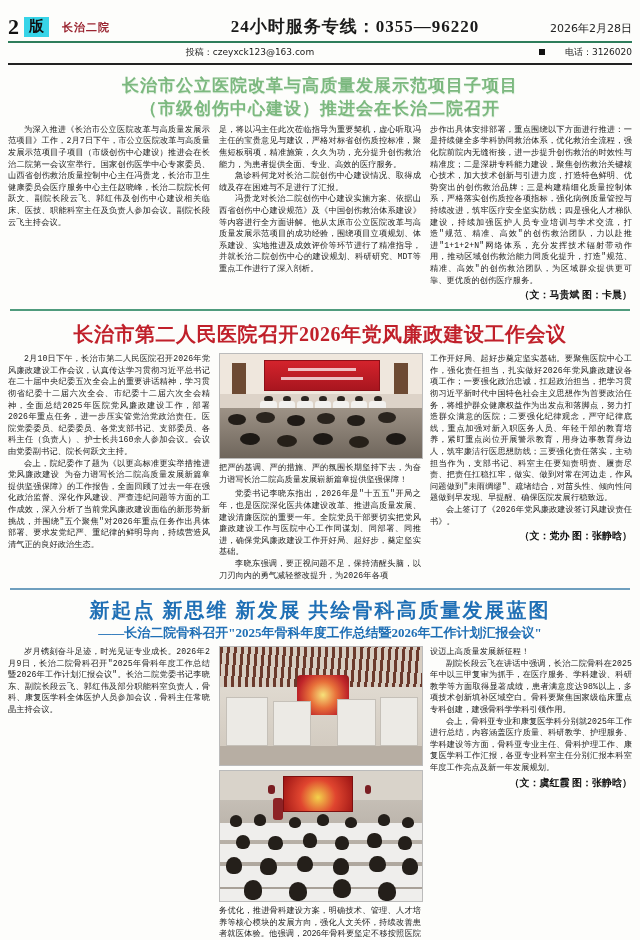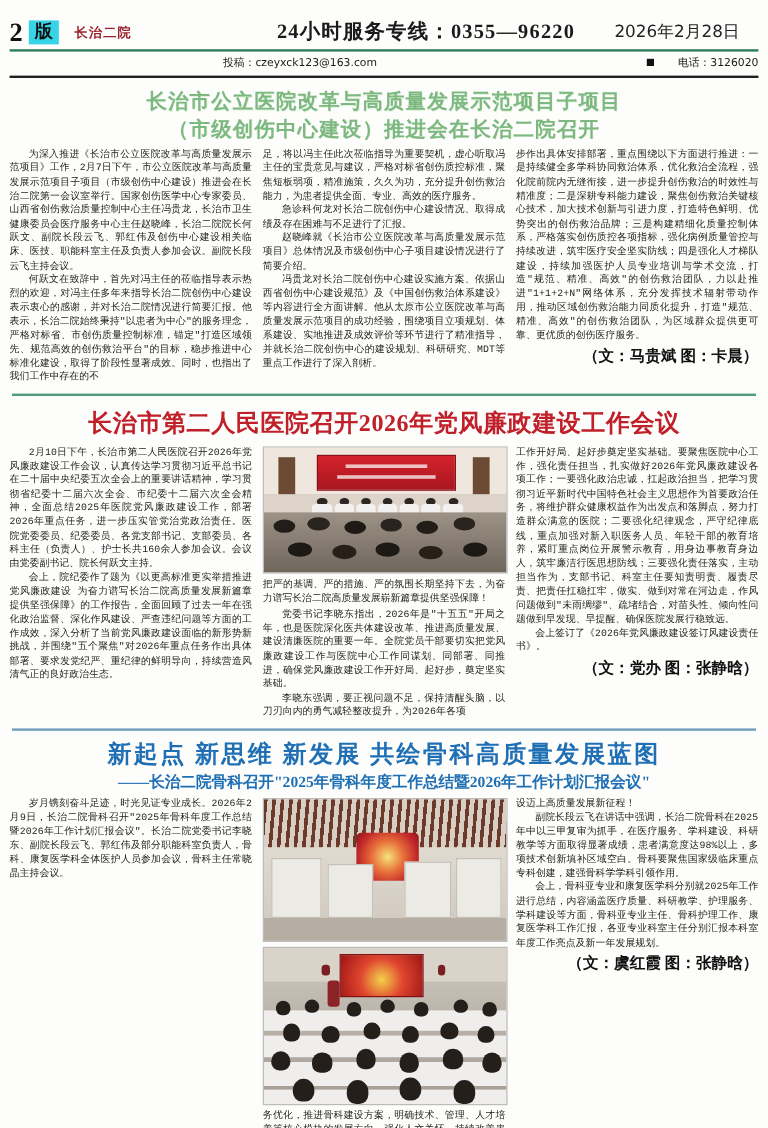--- a/index.html
+++ b/index.html
@@ -13,21 +13,21 @@
   .page{width:640px;height:940px;position:relative;box-sizing:border-box;padding:0 8px;}
 
   
   .masthead{display:flex;align-items:flex-end;height:34px;padding-top:4px;}
   .mh-left{display:flex;align-items:center;gap:5px;width:190px;}
   .mh-num{font-size:22px;font-weight:bold;color:#111;line-height:1;font-family:"Liberation Serif",serif;}
   .mh-ban{background:#37d4e8;color:#111;font-size:15px;font-weight:bold;padding:1px 5px 2px 5px;line-height:1.1;}
   .mh-paper{color:#9a2430;font-size:11px;font-weight:bold;margin-left:8px;letter-spacing:1px;}
   .mh-center{flex:1;text-align:center;}
   .mh-hotline{font-size:17px;font-weight:bold;color:#1a1a1a;font-family:"Liberation Serif",serif;letter-spacing:1px;}
-  .mh-right{width:120px;font-size:14px;color:#222;padding-bottom:2px;}
+  .mh-right{width:120px;text-align:right;font-size:11px;color:#222;padding-bottom:2px;}
 
   .rule-green{height:2px;background:#2e7d5b;margin-top:3px;}
 
   .subbar{display:flex;align-items:center;height:18px;font-size:9px;color:#1a1a1a;}
   .subbar .sb-left{width:200px;display:flex;align-items:center;gap:4px;}
   .subbar .sb-center{flex:1;text-align:center;}
   .subbar .sb-right{width:140px;text-align:right;display:flex;justify-content:flex-end;align-items:center;gap:20px;}
   .sq{display:inline-block;width:6px;height:6px;background:#111;}
   .rule-thick{height:2px;background:#222;margin-top:2px;}
 
@@ -60,21 +60,21 @@
   .col{flex:1;min-width:0;}
   .col p{
     margin:0 0 0 0;
     font-size:8.2px;line-height:11.6px;
     color:#1c1c1c;text-align:justify;
     font-family:Liberation Mono, monospace;
     text-indent:16px;
     letter-spacing:0.1px;
   }
   .col p.noind{text-indent:0;}
-  .byline{text-align:right;font-size:13px;font-weight:bold;color:#111;margin-top:2px;
+  .byline{text-align:right;font-size:10px;font-weight:bold;color:#111;margin-top:2px;
     font-family:"Liberation Serif",serif;}
 
   .sep{height:2px;background:#6f9fbe;margin:7px 2px 0 2px;}
   .sep-green{height:2px;background:#4f9b7d;margin:7px 2px 0 2px;}
 
   
   .photo{width:100%;position:relative;overflow:hidden;border:0.5px solid #bbb;}
   .photo-cap{font-size:8.2px;line-height:11.6px;color:#1c1c1c;text-align:justify;
     font-family:Liberation Sans, sans-serif;margin-top:3px;}
 
@@ -140,26 +140,24 @@
   <div class="rule-thick"></div>
 
   <div class="article">
     <div class="hl-green">
       <div>长治市公立医院改革与高质量发展示范项目子项目</div>
       <div>（市级创伤中心建设）推进会在长治二院召开</div>
     </div>
     <div class="cols">
       <div class="col">
         <p>为深入推进《长治市公立医院改革与高质量发展示范项目》工作，2月7日下午，市公立医院改革与高质量发展示范项目子项目（市级创伤中心建设）推进会在长治二院第一会议室举行。国家创伤医学中心专家委员、山西省创伤救治质量控制中心主任冯贵龙，长治市卫生健康委员会医疗服务中心主任赵晓峰，长治二院院长何跃文、副院长段云飞、郭红伟及创伤中心建设相关临床、医技、职能科室主任及负责人参加会议。副院长段云飞主持会议。</p>
-        <p>何跃文在致辞中，首先对冯主任的莅临指导表示热烈的欢迎，对冯主任多年来指导长治二院创伤中心建设表示衷心的感谢，并对长治二院情况进行简要汇报。他表示，长治二院始终秉持"以患者为中心"的服务理念，严格对标省、市创伤质量控制标准，锚定"打造区域领先、规范高效的创伤救治平台"的目标，稳步推进中心标准化建设，取得了阶段性显著成效。同时，也指出了我们工作中存在的不</p>
       </div>
       <div class="col">
         <p class="noind">足，将以冯主任此次莅临指导为重要契机，虚心听取冯主任的宝贵意见与建议，严格对标省创伤质控标准，聚焦短板弱项，精准施策，久久为功，充分提升创伤救治能力，为患者提供全面、专业、高效的医疗服务。</p>
         <p>急诊科何龙对长治二院创伤中心建设情况、取得成绩及存在困难与不足进行了汇报。</p>
-        <p>赵晓峰就《长治市公立医院改革与高质量发展示范项目》总体情况及市级创伤中心子项目建设情况进行了简要介绍。</p>
         <p>冯贵龙对长治二院创伤中心建设实施方案、依据山西省创伤中心建设规范》及《中国创伤救治体系建设》等内容进行全方面讲解。他从太原市公立医院改革与高质量发展示范项目的成功经验，围绕项目立项规划、体系建设、实地推进及成效评价等环节进行了精准指导，并就长治二院创伤中心的建设规划、科研研究、MDT等重点工作进行了深入剖析。</p>
       </div>
       <div class="col">
         <p class="noind">步作出具体安排部署，重点围绕以下方面进行推进：一是持续健全多学科协同救治体系，优化救治全流程，强化院前院内无缝衔接，进一步提升创伤救治的时效性与精准度；二是深耕专科能力建设，聚焦创伤救治关键核心技术，加大技术创新与引进力度，打造特色鲜明、优势突出的创伤救治品牌；三是构建精细化质量控制体系，严格落实创伤质控各项指标，强化病例质量管控与持续改进，筑牢医疗安全坚实防线；四是强化人才梯队建设，持续加强医护人员专业培训与学术交流，打造"规范、精准、高效"的创伤救治团队，力以赴推进"1+1+2+N"网络体系，充分发挥技术辐射带动作用，推动区域创伤救治能力同质化提升，打造"规范、精准、高效"的创伤救治团队，为区域群众提供更可靠、更优质的创伤医疗服务。</p>
         <div class="byline">（文：马贵斌 图：卡晨）</div>
       </div>
     </div>
     <div class="sep-green"></div>
   </div>
 

